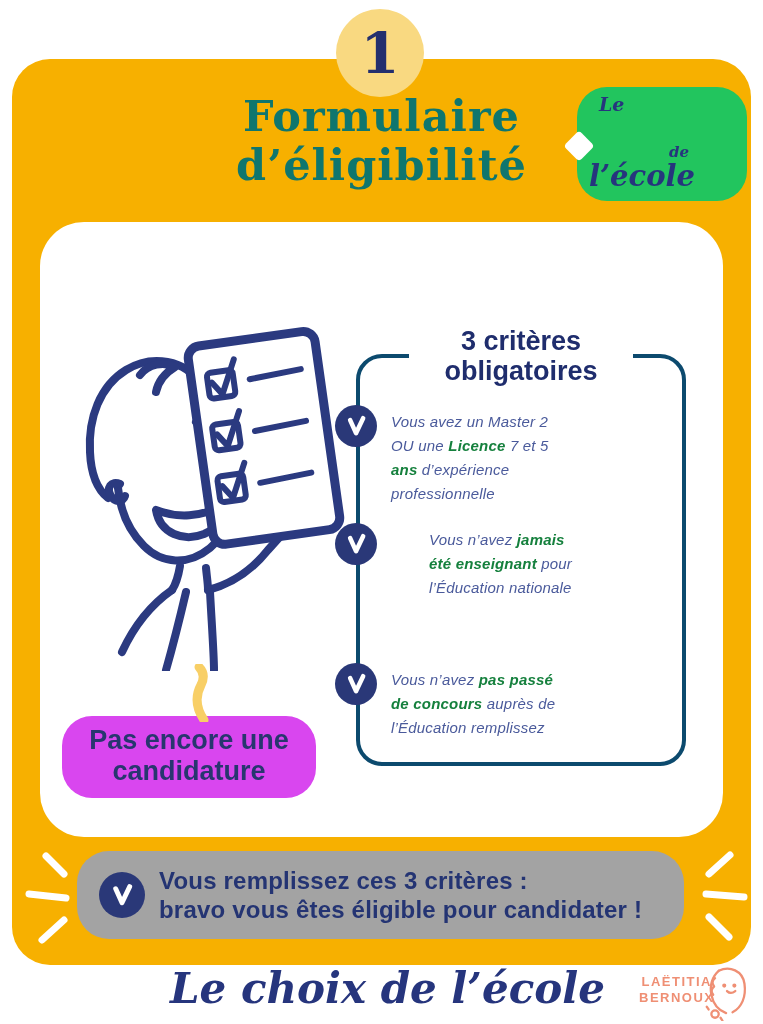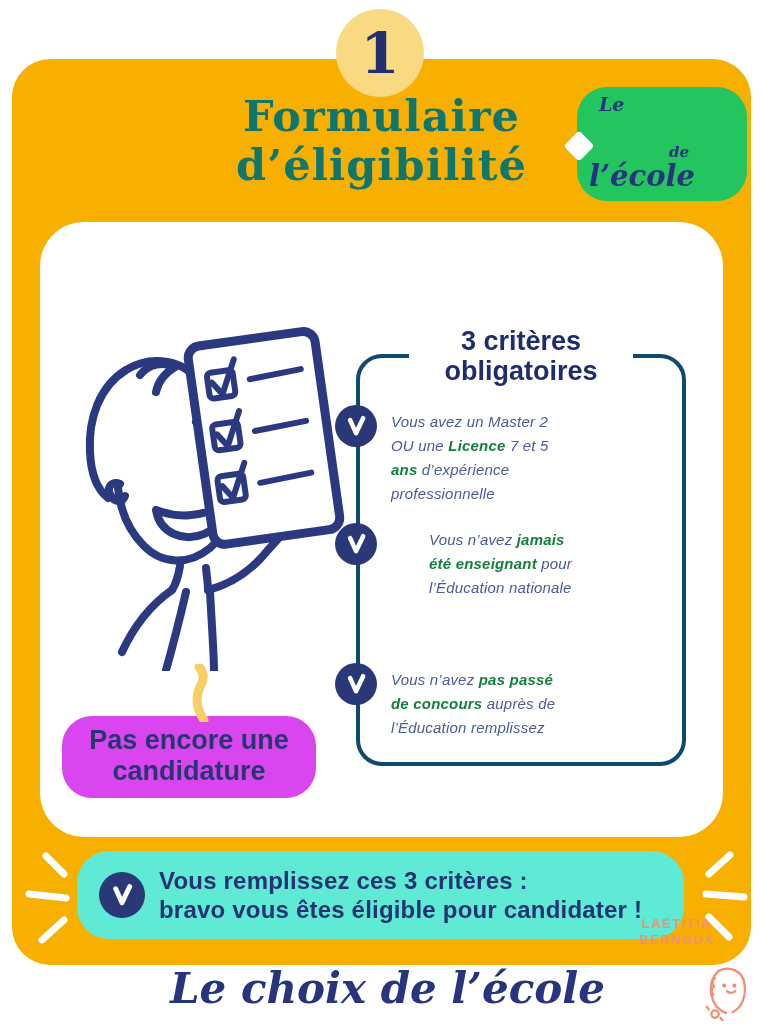--- a/index.html
+++ b/index.html
@@ -57,35 +57,35 @@
   .crit-items{padding-top:52px;}
   .crit-item{display:flex;align-items:flex-start;}
   .crit-item.m2{margin-top:22px;gap:38px;}
   .crit-item.m3{margin-top:68px;}
   .check-badge{flex:none;width:42px;height:42px;margin-left:-25px;margin-right:14px;margin-top:-5px;
                border-radius:50%;background:#2A3878;display:flex;align-items:center;justify-content:center;}
   .crit-text{font-size:15px;line-height:24px;color:#4A5A9B;letter-spacing:0.2px;font-style:italic;}
   .crit-text .b{font-weight:700;color:#15803d;}
 
   
-  .result-banner{position:absolute;left:77px;top:851px;width:607px;height:88px;background:#5eead4;
+  .result-banner{position:absolute;left:77px;top:851px;width:607px;height:88px;background:#a3a3a3;
                  border-radius:32px;display:flex;align-items:center;padding-left:22px;
                  box-sizing:border-box;z-index:2;}
   .result-banner .check-badge{margin:0 14px 0 0;width:46px;height:46px;}
   .banner-text{font-weight:700;font-size:24px;line-height:29px;color:#243473;letter-spacing:0.2px;}
 
   .sparkle{position:absolute;z-index:2;}
   .sparkle-left{left:24px;top:846px;}
   .sparkle-right{left:694px;top:847px;}
 
   
   .footer-brand{position:absolute;left:12px;right:0;top:964px;text-align:center;
                 font-family:"DejaVu Serif",serif;font-style:italic;font-weight:700;
                 font-size:42px;color:#26357D;z-index:1;}
-  .artist-credit{position:absolute;left:639px;top:916px;z-index:3;
+  .artist-credit{position:absolute;left:639px;top:974px;z-index:3;
                 font-weight:700;font-size:13px;line-height:16px;letter-spacing:1.5px;
                 color:#EF8F74;text-align:center;}
   .artist-doodle{position:absolute;left:704px;top:963px;z-index:3;}
 </style>
 </head>
 <body>
 
 <div class="page">
 
   <div class="yellow-card"></div>

